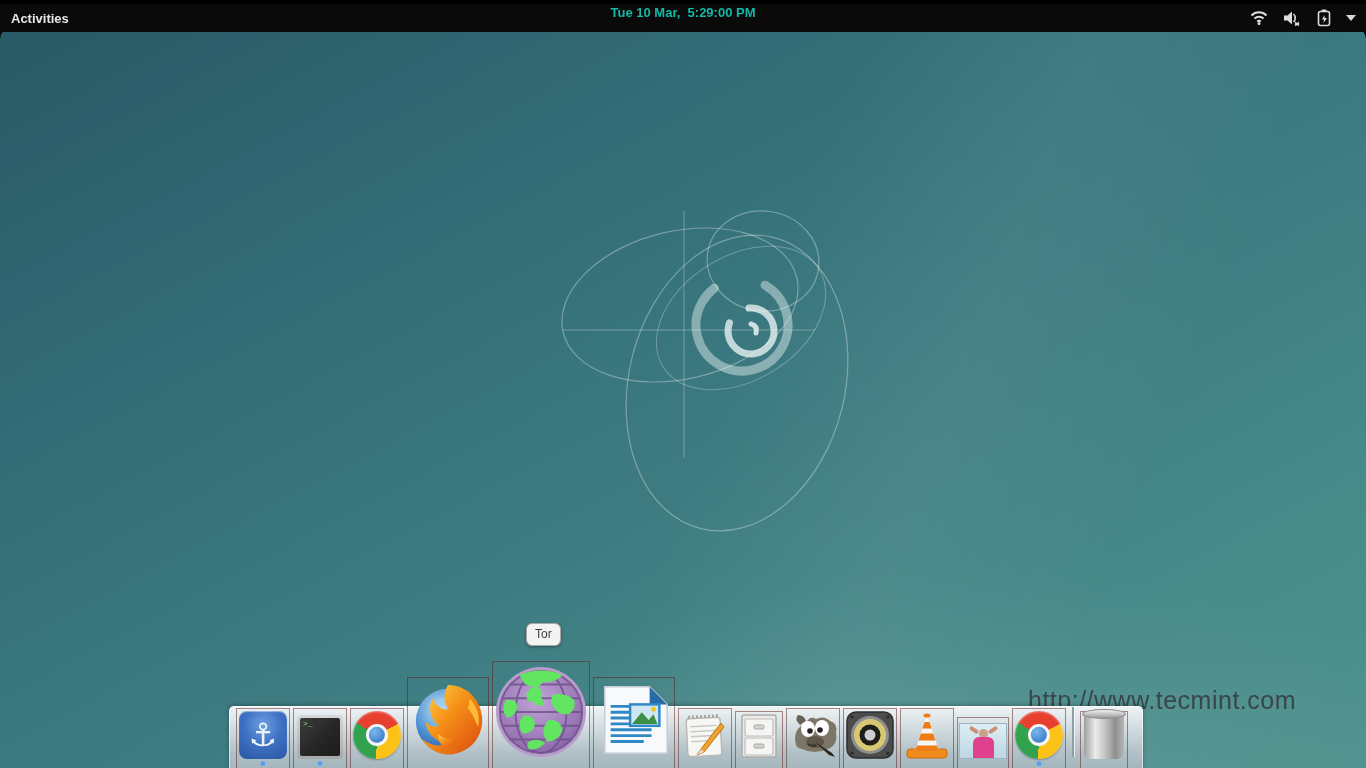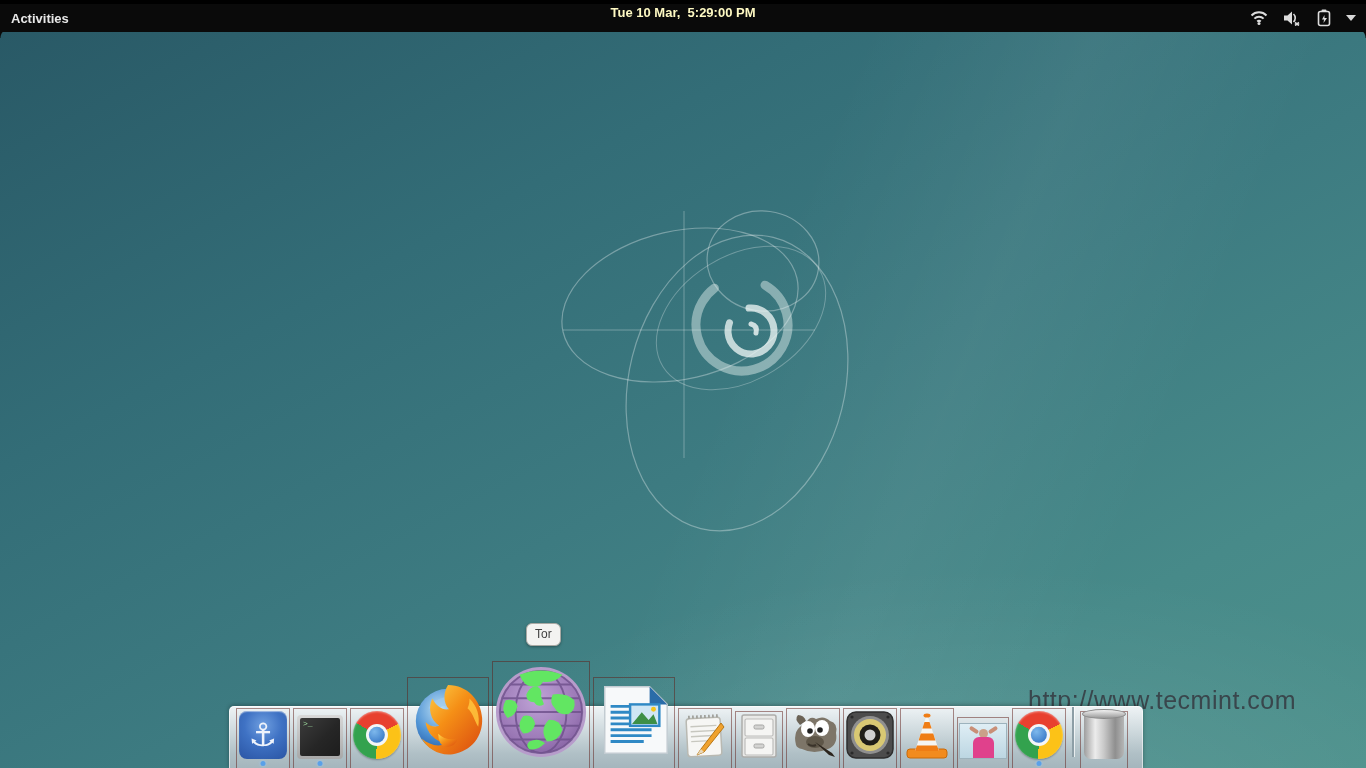--- a/index.html
+++ b/index.html
@@ -5,21 +5,21 @@
   html,body{margin:0;padding:0;background:#000;}
   .screen{position:relative;width:1366px;height:768px;overflow:hidden;
     font-family:"Liberation Sans","DejaVu Sans",sans-serif;}
 
   
   .topbar{position:absolute;left:0;top:4px;width:1366px;height:28px;background:#0a0a0a;
     color:#ededed;display:flex;align-items:center;z-index:50;}
   .activities{position:absolute;left:11px;top:0;height:28px;display:flex;align-items:center;
     font-size:13px;font-weight:bold;color:#e8e8e8;cursor:default;}
   .clock{position:absolute;left:50%;transform:translateX(-50%);top:0;height:16px;display:flex;
-    align-items:center;font-size:13px;font-weight:bold;color:#fef9c3;white-space:pre;}
+    align-items:center;font-size:13px;font-weight:bold;color:#14b8a6;white-space:pre;}
   .tray{position:absolute;right:10px;top:0;height:28px;display:flex;align-items:center;gap:15px;}
   .tray svg{display:block;}
   .chev{width:0;height:0;border-left:5px solid transparent;border-right:5px solid transparent;
     border-top:6px solid #d8d8d8;}
 
   
   .desktop{position:absolute;left:0;top:28px;width:1366px;height:740px;
     background:
       radial-gradient(ellipse 900px 420px at 72% 108%, rgba(255,255,255,0.10), rgba(255,255,255,0) 62%),
       linear-gradient(112deg, rgba(255,255,255,0) 52%, rgba(255,255,255,0.05) 66%, rgba(255,255,255,0) 80%),

